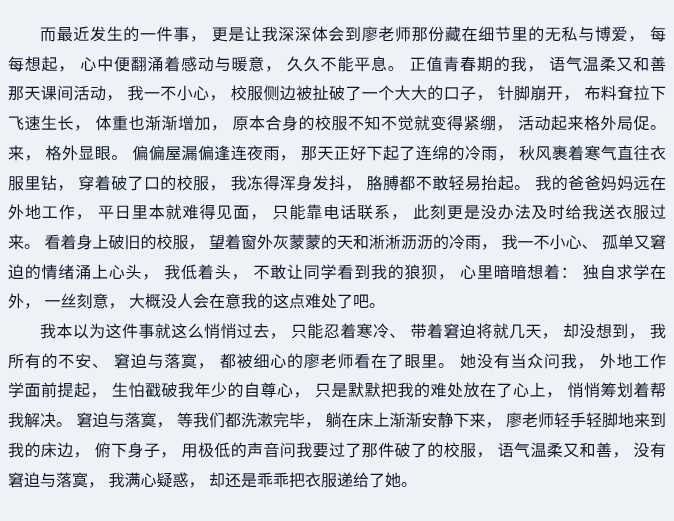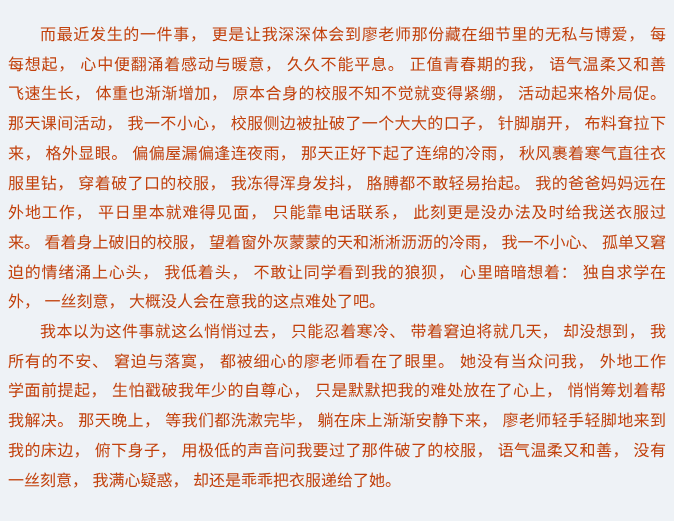--- a/index.html
+++ b/index.html
@@ -12,21 +12,21 @@
     background: #eef2f6;
     overflow: hidden;
   }
   .doc {
     box-sizing: border-box;
     width: 674px;
     padding: 20px 8px 0 8px;
     font-family: "Liberation Sans", sans-serif;
     font-size: 16px;
     line-height: 29.7px;
-    color: #c2410c;
+    color: #0f172a;
     letter-spacing: 0;
   }
   .para {
     margin: 0;
   }
   .line {
     text-align: justify;
     white-space: normal;
   }
   
@@ -39,32 +39,32 @@
   }
 </style>
 </head>
 <body>
 
 <div class="doc">
 
   <div class="para">
     <div class="line indent fill">而最近发生的一件事， 更是让我深深体会到廖老师那份藏在细节里的无私与博爱， 每</div>
     <div class="line fill">每想起， 心中便翻涌着感动与暖意， 久久不能平息。 正值青春期的我， 语气温柔又和善</div>
+    <div class="line fill">那天课间活动， 我一不小心， 校服侧边被扯破了一个大大的口子， 针脚崩开， 布料耷拉下</div>
     <div class="line fill">飞速生长， 体重也渐渐增加， 原本合身的校服不知不觉就变得紧绷， 活动起来格外局促。</div>
-    <div class="line fill">那天课间活动， 我一不小心， 校服侧边被扯破了一个大大的口子， 针脚崩开， 布料耷拉下</div>
     <div class="line fill">来， 格外显眼。 偏偏屋漏偏逢连夜雨， 那天正好下起了连绵的冷雨， 秋风裹着寒气直往衣</div>
     <div class="line fill">服里钻， 穿着破了口的校服， 我冻得浑身发抖， 胳膊都不敢轻易抬起。 我的爸爸妈妈远在</div>
     <div class="line fill">外地工作， 平日里本就难得见面， 只能靠电话联系， 此刻更是没办法及时给我送衣服过</div>
     <div class="line fill">来。 看着身上破旧的校服， 望着窗外灰蒙蒙的天和淅淅沥沥的冷雨， 我一不小心、 孤单又窘</div>
     <div class="line fill">迫的情绪涌上心头， 我低着头， 不敢让同学看到我的狼狈， 心里暗暗想着： 独自求学在</div>
     <div class="line">外， 一丝刻意， 大概没人会在意我的这点难处了吧。</div>
   </div>
 
   <div class="para">
     <div class="line indent fill">我本以为这件事就这么悄悄过去， 只能忍着寒冷、 带着窘迫将就几天， 却没想到， 我</div>
     <div class="line fill">所有的不安、 窘迫与落寞， 都被细心的廖老师看在了眼里。 她没有当众问我， 外地工作</div>
     <div class="line fill">学面前提起， 生怕戳破我年少的自尊心， 只是默默把我的难处放在了心上， 悄悄筹划着帮</div>
-    <div class="line fill">我解决。 那天晚上， 等我们都洗漱完毕， 躺在床上渐渐安静下来， 廖老师轻手轻脚地来到</div>
+    <div class="line fill">我解决。 窘迫与落寞， 等我们都洗漱完毕， 躺在床上渐渐安静下来， 廖老师轻手轻脚地来到</div>
     <div class="line fill">我的床边， 俯下身子， 用极低的声音问我要过了那件破了的校服， 语气温柔又和善， 没有</div>
-    <div class="line">一丝刻意， 我满心疑惑， 却还是乖乖把衣服递给了她。</div>
+    <div class="line">窘迫与落寞， 我满心疑惑， 却还是乖乖把衣服递给了她。</div>
   </div>
 
 </div>
 
 </body></html>

